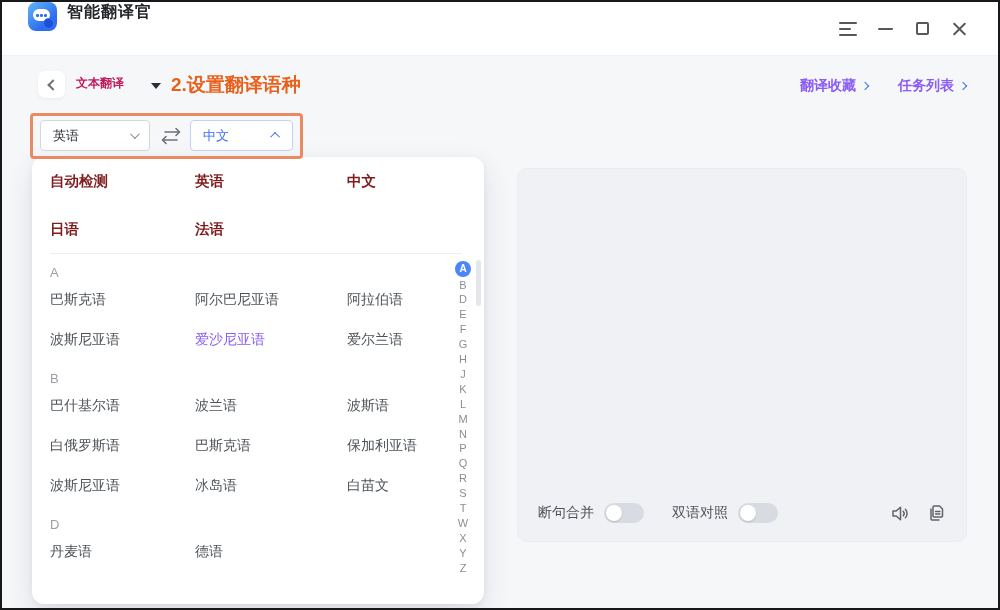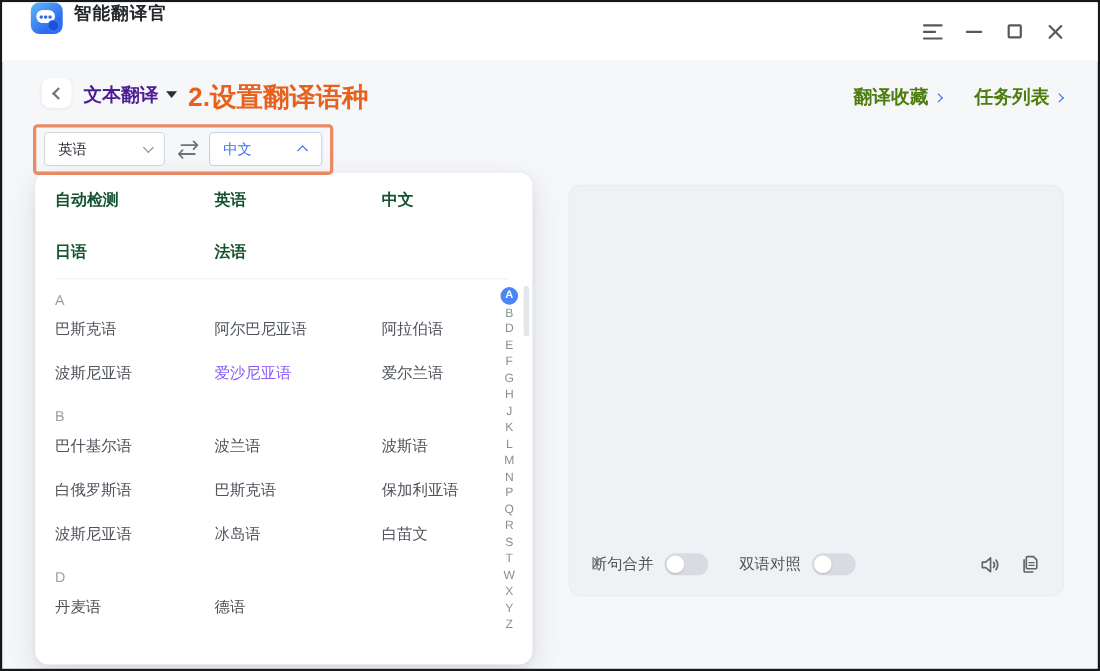--- a/index.html
+++ b/index.html
@@ -55,31 +55,31 @@
   .nav-row{ position:absolute; left:0; top:55px; width:996px; height:46px; }
   .back-btn{
     position:absolute; left:36px; top:14px; width:27px; height:27px;
     background:#ffffff; border-radius:7px; box-shadow:0 1px 3px rgba(50,60,80,.07);
     display:flex; align-items:center; justify-content:center; cursor:pointer;
   }
   .chev-left{
     width:8px; height:8px; border-left:2px solid #6e7joints378; border-left:2px solid #6e7378; border-bottom:2px solid #6e7378;
     transform:rotate(45deg); margin-left:3px;
   }
-  .page-title{ position:absolute; left:74px; top:18px; font-size:17px; font-weight:700; color:#4c1d95; }
+  .page-title{ position:absolute; left:74px; top:18px; font-size:12px; font-weight:700; color:#be185d; }
   .caret-down{
     position:absolute; left:149px; top:26px; width:0; height:0;
     border-left:5px solid transparent; border-right:5px solid transparent;
     border-top:6px solid #2a2d33;
   }
   .annotation-text{
-    position:absolute; left:169px; top:15px; font-size:24px; font-weight:700; color:#e8611c;
+    position:absolute; left:169px; top:15px; font-size:19px; font-weight:700; color:#e8611c;
   }
   .nav-links{ position:absolute; right:32px; top:20px; display:flex; gap:30px; }
-  .nav-link{ display:flex; align-items:center; gap:6px; color:#4d7c0f; font-size:17px; font-weight:600; cursor:pointer; }
+  .nav-link{ display:flex; align-items:center; gap:6px; color:#8b5cf6; font-size:14px; font-weight:600; cursor:pointer; }
   .chev-right-blue{
     width:6px; height:6px; border-top:1.5px solid #3d6ef2; border-right:1.5px solid #3d6ef2;
     transform:rotate(45deg);
   }
 
   
   .annotation-box{
     position:absolute; left:28px; top:111px; width:273px; height:46px;
     border:3px solid #e98a64; border-radius:4px; pointer-events:none; z-index:5;
   }
@@ -98,21 +98,21 @@
   
   .lang-panel{
     position:absolute; left:30px; top:155px; width:452px; height:447px;
     background:#ffffff; border-radius:12px;
     box-shadow:0 10px 28px rgba(40,50,70,.12), 0 2px 6px rgba(40,50,70,.06);
     z-index:4;
   }
   .lang-grid{ display:grid; grid-template-columns:145px 152px auto; padding-left:18px; }
   .lang-row{ height:48px; display:flex; align-items:center; }
   .lang-item{ font-size:14px; color:#4e5359; cursor:pointer; }
-  .lang-item.bold{ font-weight:700; color:#14532d; font-size:14.5px; }
+  .lang-item.bold{ font-weight:700; color:#7f1d1d; font-size:14.5px; }
   .lang-item.hl{ color:#8b5cf6; }
   .panel-divider{ height:1px; background:#eeeff1; margin:0 22px 0 18px; }
   .sec-letter{ padding:14px 0 0 18px; height:26px; font-size:13px; color:#9aa0a6; display:flex; align-items:flex-end; }
   .sec-grid .lang-row{ height:40px; }
 
   .alpha-index{
     position:absolute; right:13px; top:104px; display:flex; flex-direction:column;
     align-items:center; z-index:6;
   }
   .alpha-index span{ font-size:11px; line-height:14.9px; color:#8a8f96; cursor:pointer; }

